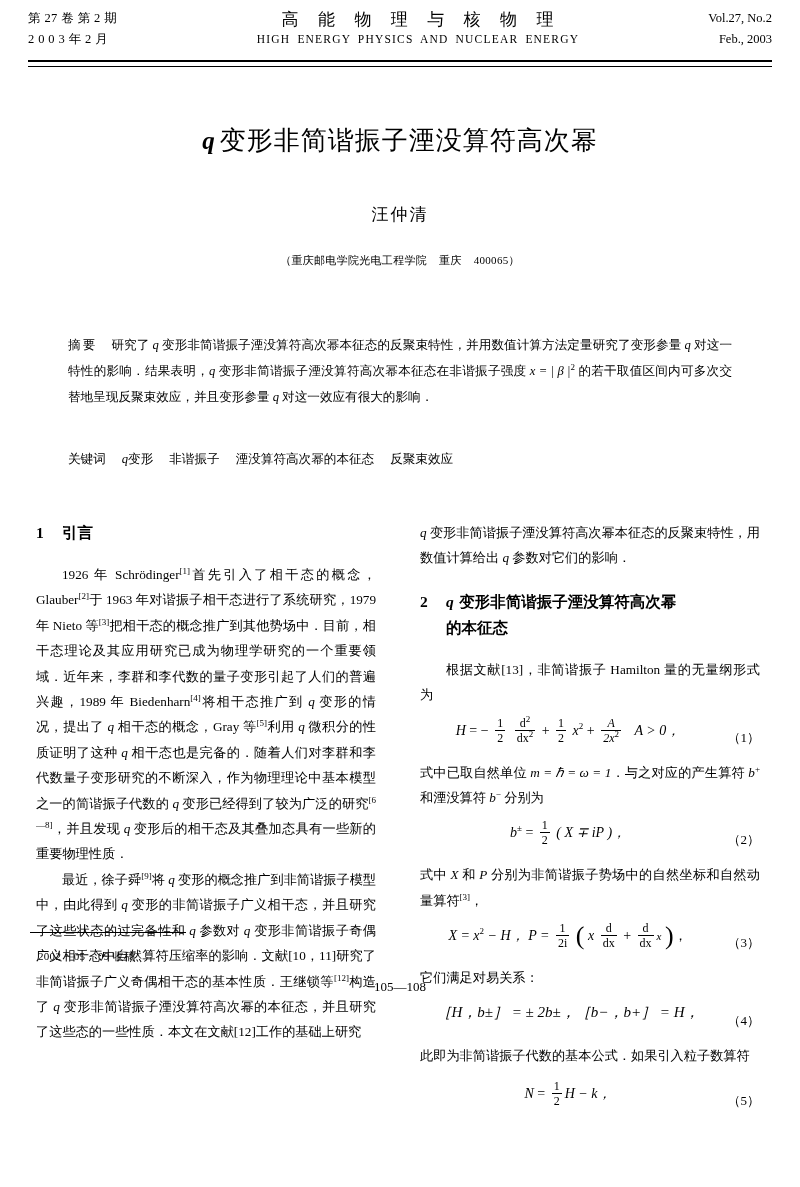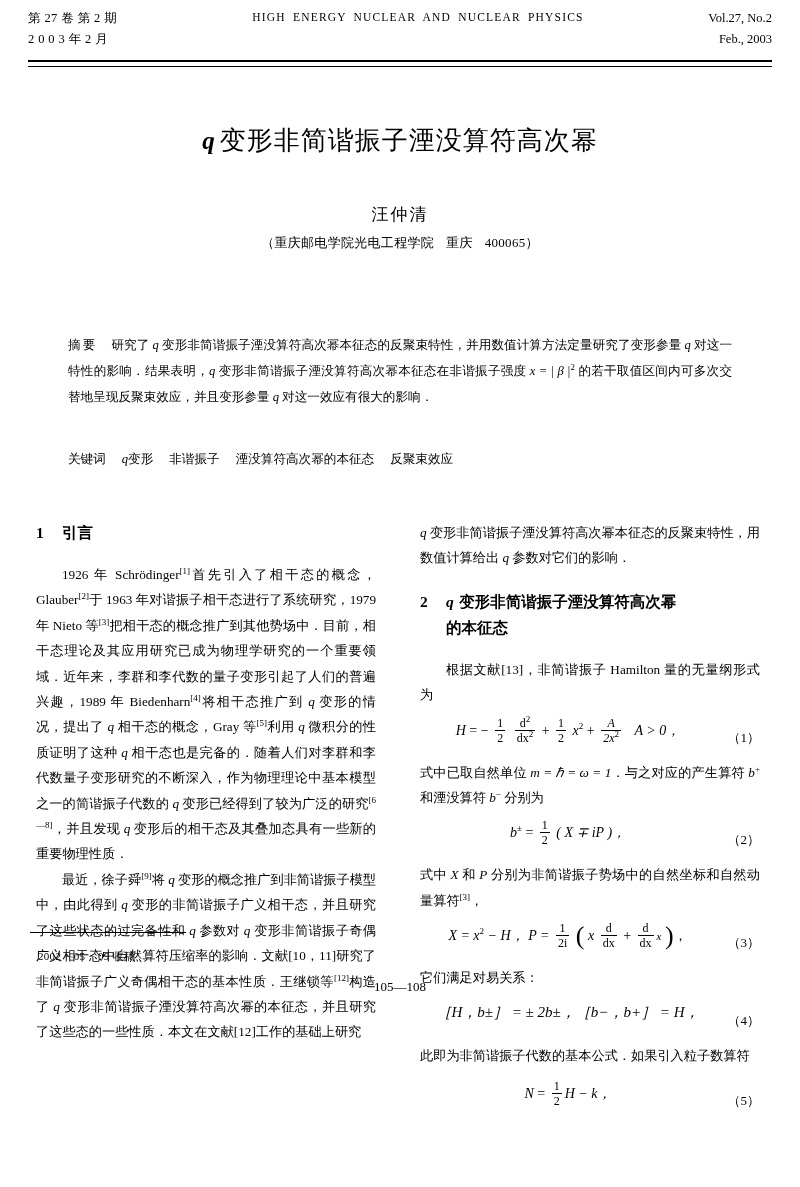--- a/index.html
+++ b/index.html
@@ -97,22 +97,22 @@
     padding-right: 4px;
   }
   .author {
     margin-top: 38px;
     font-size: 17px;
     line-height: 26px;
     letter-spacing: 2px;
     font-family: "DejaVu Serif", "Liberation Serif", serif;
   }
   .affil {
-    margin-top: 7px;
-    font-size: 13px;
+    margin-top: 24px;
+    font-size: 11px;
     line-height: 18px;
     letter-spacing: 0.3px;
   }
   .affil .gap { display:inline-block; width: 12px; }
 
   
   .abstract {
     position: absolute;
     left: 68px; top: 332px;
     width: 664px;
@@ -256,21 +256,22 @@
 <body>
 
 <div class="page">
 
   <div class="masthead">
     <div class="mast-left">
       <div>第 27 卷 第 2 期</div>
       <div>2 0 0 3 年 2 月</div>
     </div>
     <div class="mast-center">
-      <div class="mast-en">HIGH ENERGY NUCLEAR AND NUCLEAR PHYSICS</div>
+      <div class="mast-cn">高 能 物 理 与 核 物 理</div>
+      <div class="mast-en">HIGH ENERGY PHYSICS AND NUCLEAR ENERGY</div>
     </div>
     <div class="mast-right">
       <div>Vol.27, No.2</div>
       <div>Feb., 2003</div>
     </div>
   </div>
   <div class="rule-double"></div>
 
   <div class="title-block">
     <div class="title-line"><span class="ital">q</span><span>变形非简谐振子湮没算符高次幂</span></div>

